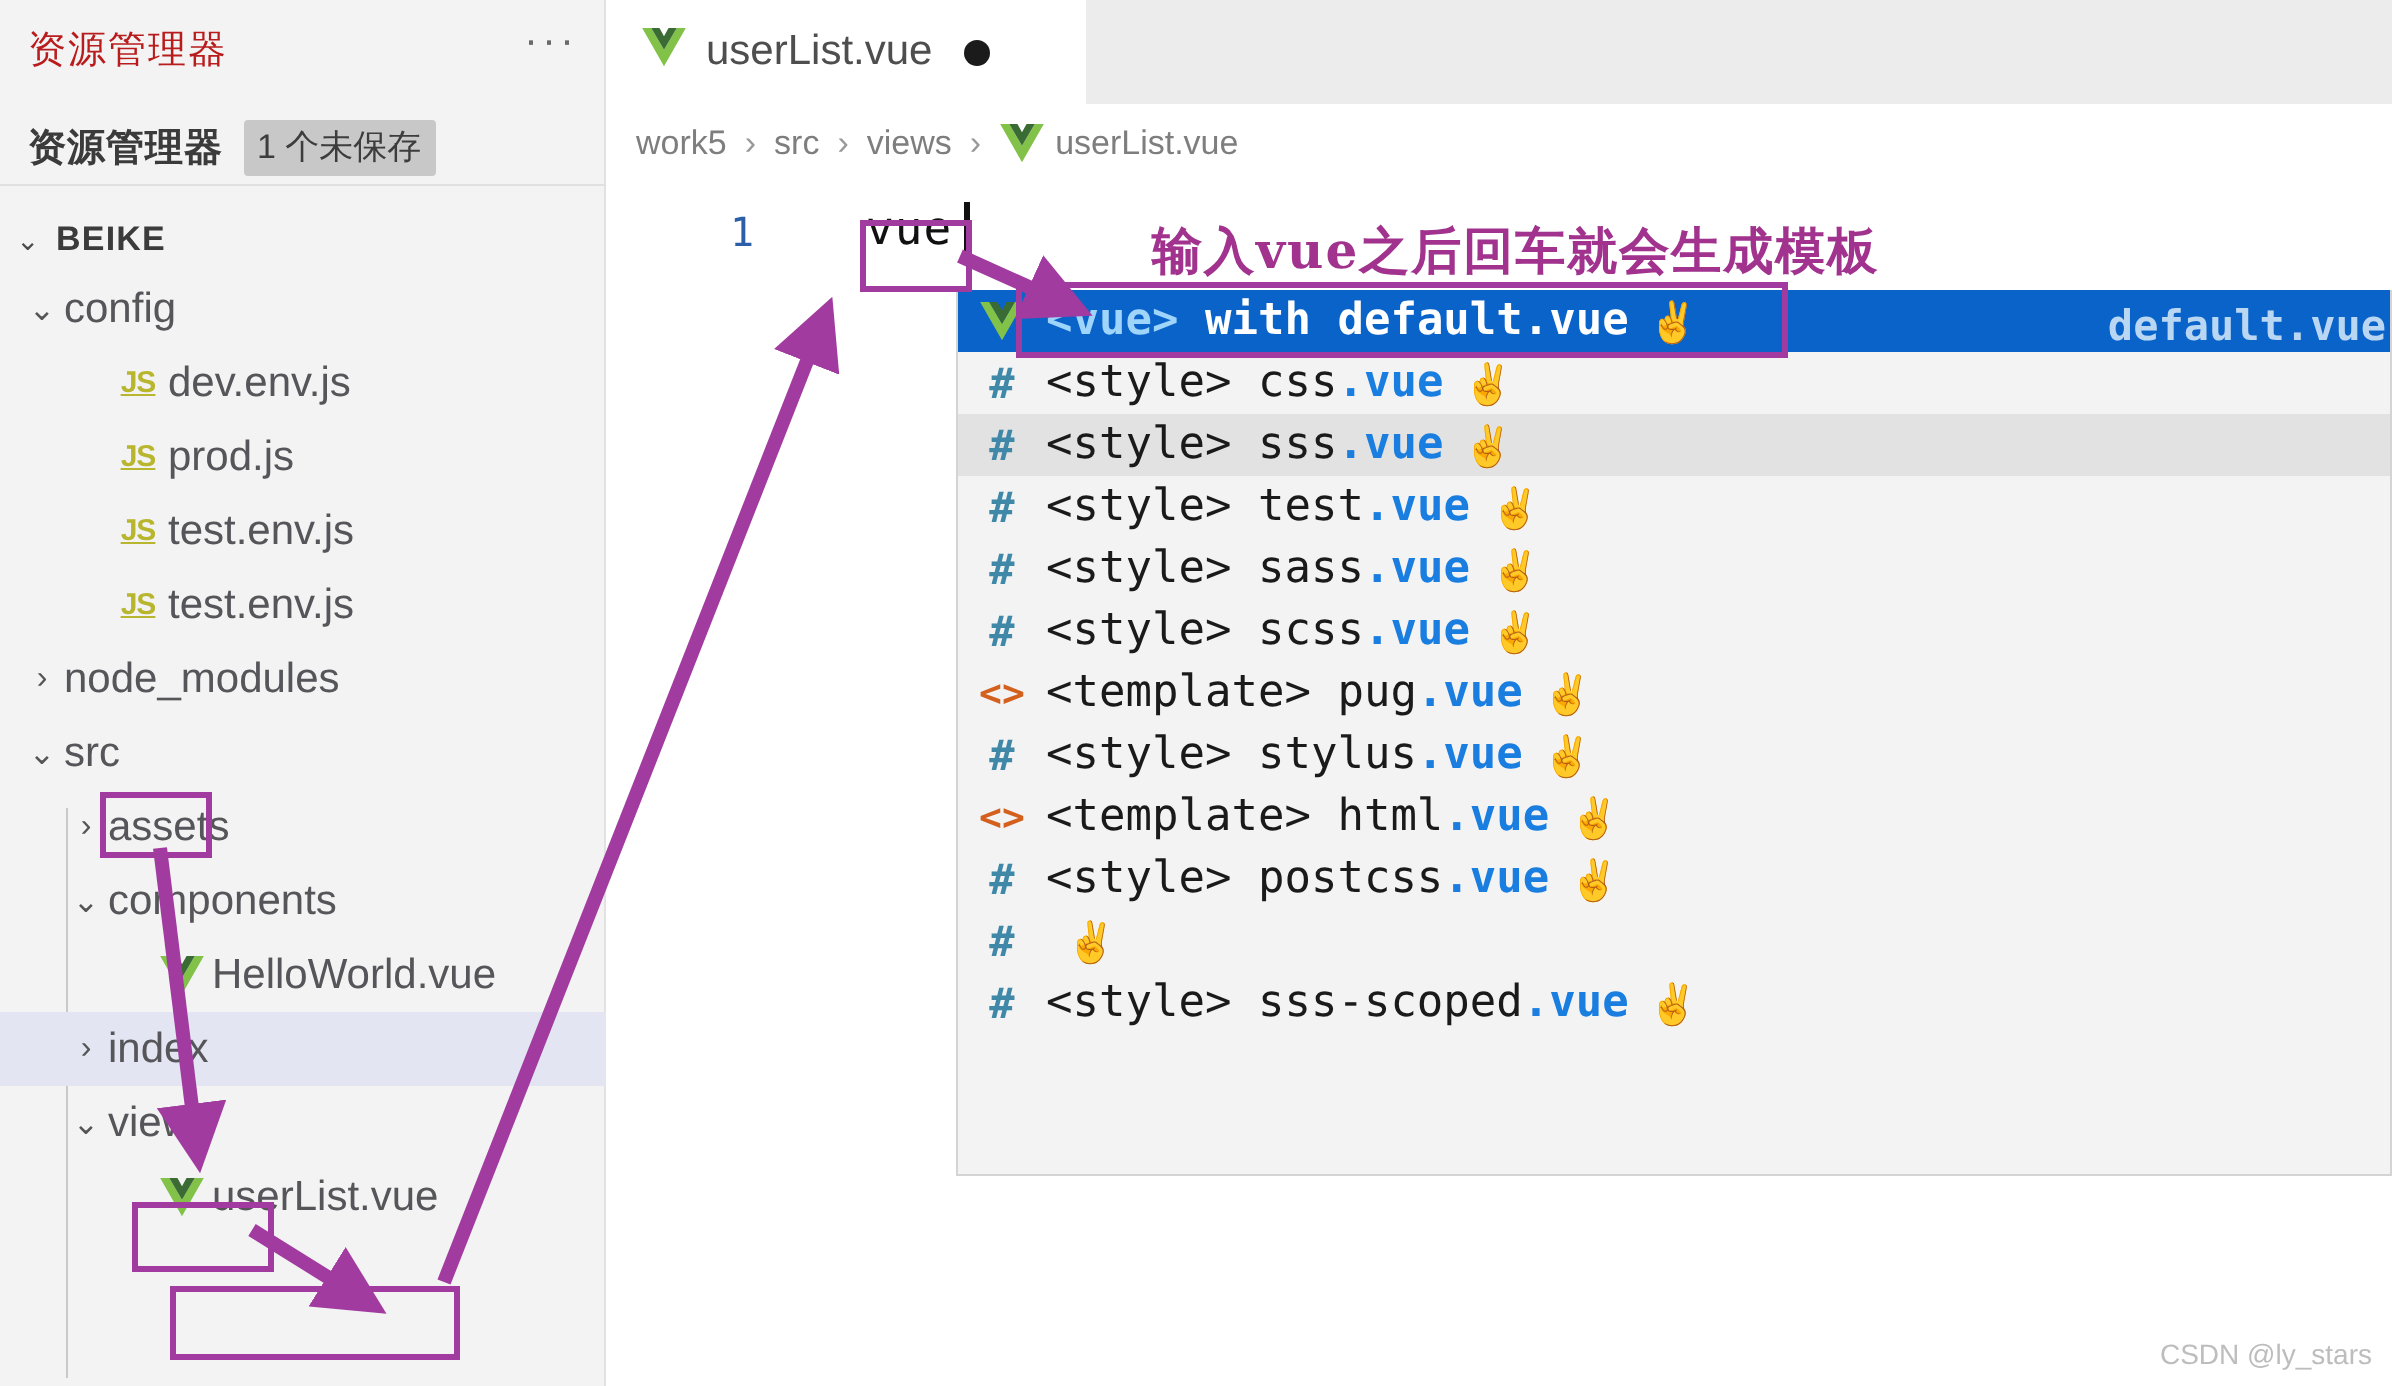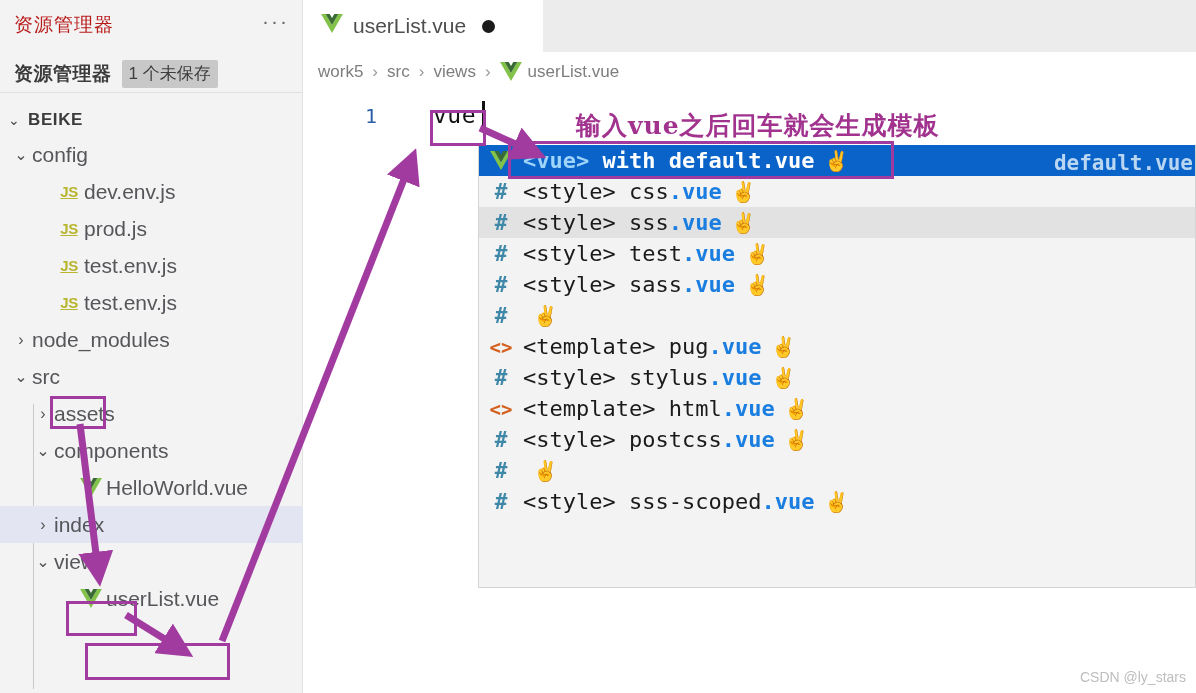--- a/index.html
+++ b/index.html
@@ -303,20 +303,21 @@
         <span class="ac-main"><span class="pre">&lt;style&gt;</span><span class="nm"> test</span><span class="suffix">.vue</span></span>
         <span class="ac-hand">✌️</span>
       </div>
       <div class="ac-row">
         <span class="ac-ico hash">#</span>
         <span class="ac-main"><span class="pre">&lt;style&gt;</span><span class="nm"> sass</span><span class="suffix">.vue</span></span>
         <span class="ac-hand">✌️</span>
       </div>
       <div class="ac-row">
         <span class="ac-ico hash">#</span>
+        <span class="ac-main"><span class="pre">&lt;style&gt;</span><span class="nm"> scss</span><span class="suffix">.vue</span></span>
         <span class="ac-hand">✌️</span>
       </div>
       <div class="ac-row">
         <span class="ac-ico tpl">&lt;&gt;</span>
         <span class="ac-main"><span class="pre">&lt;template&gt;</span><span class="nm"> pug</span><span class="suffix">.vue</span></span>
         <span class="ac-hand">✌️</span>
       </div>
       <div class="ac-row">
         <span class="ac-ico hash">#</span>
         <span class="ac-main"><span class="pre">&lt;style&gt;</span><span class="nm"> stylus</span><span class="suffix">.vue</span></span>

